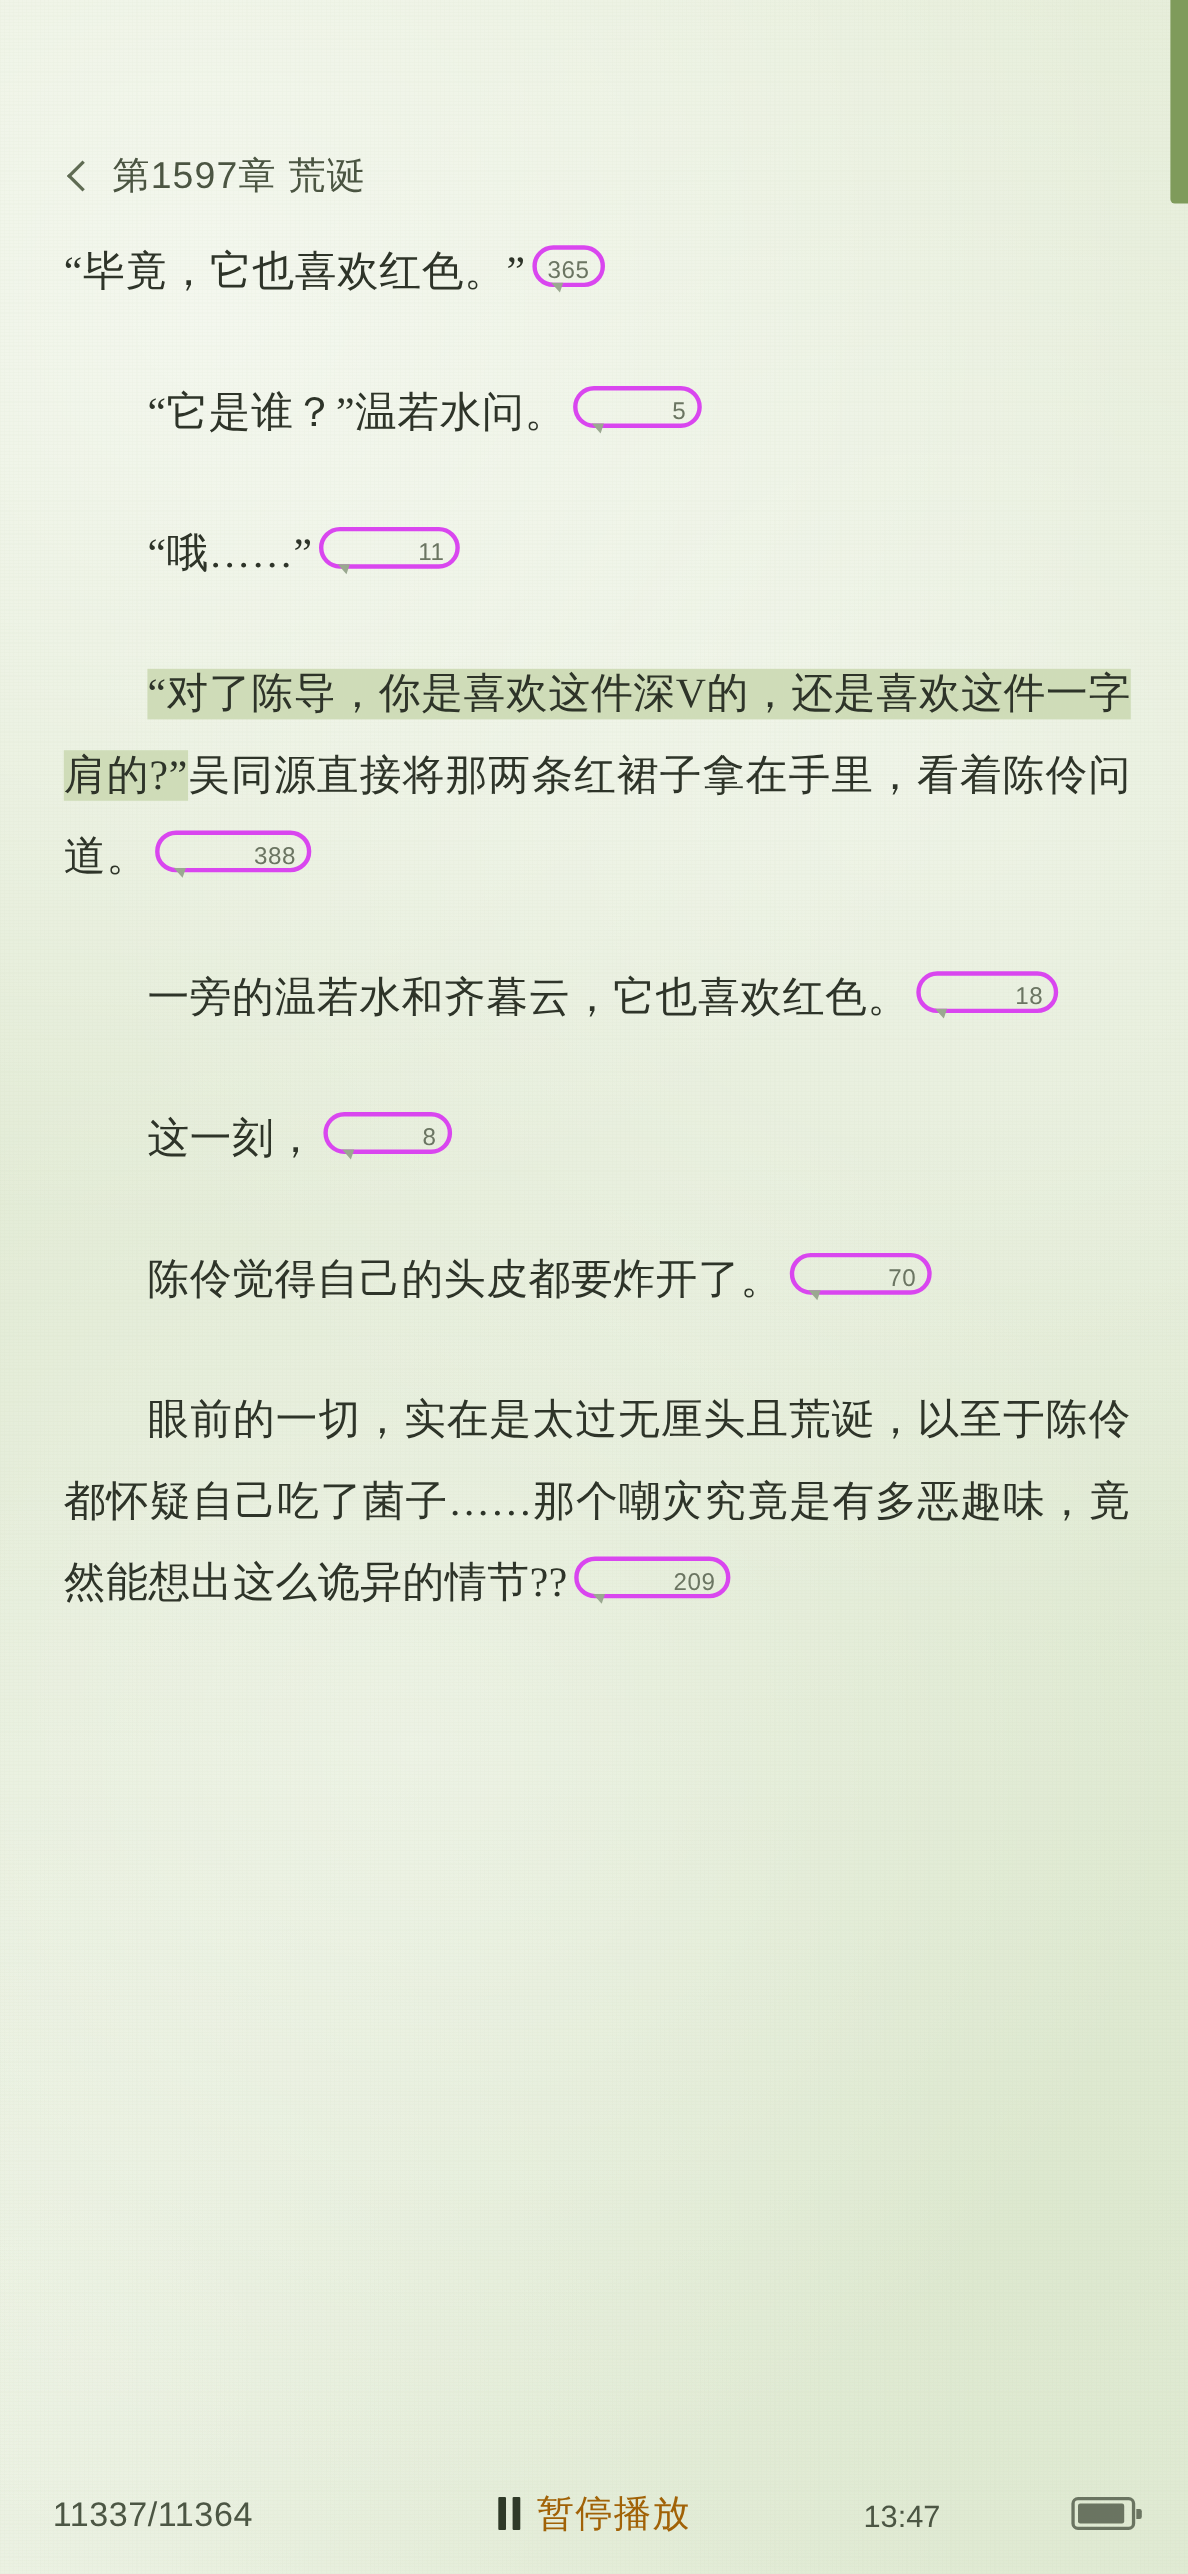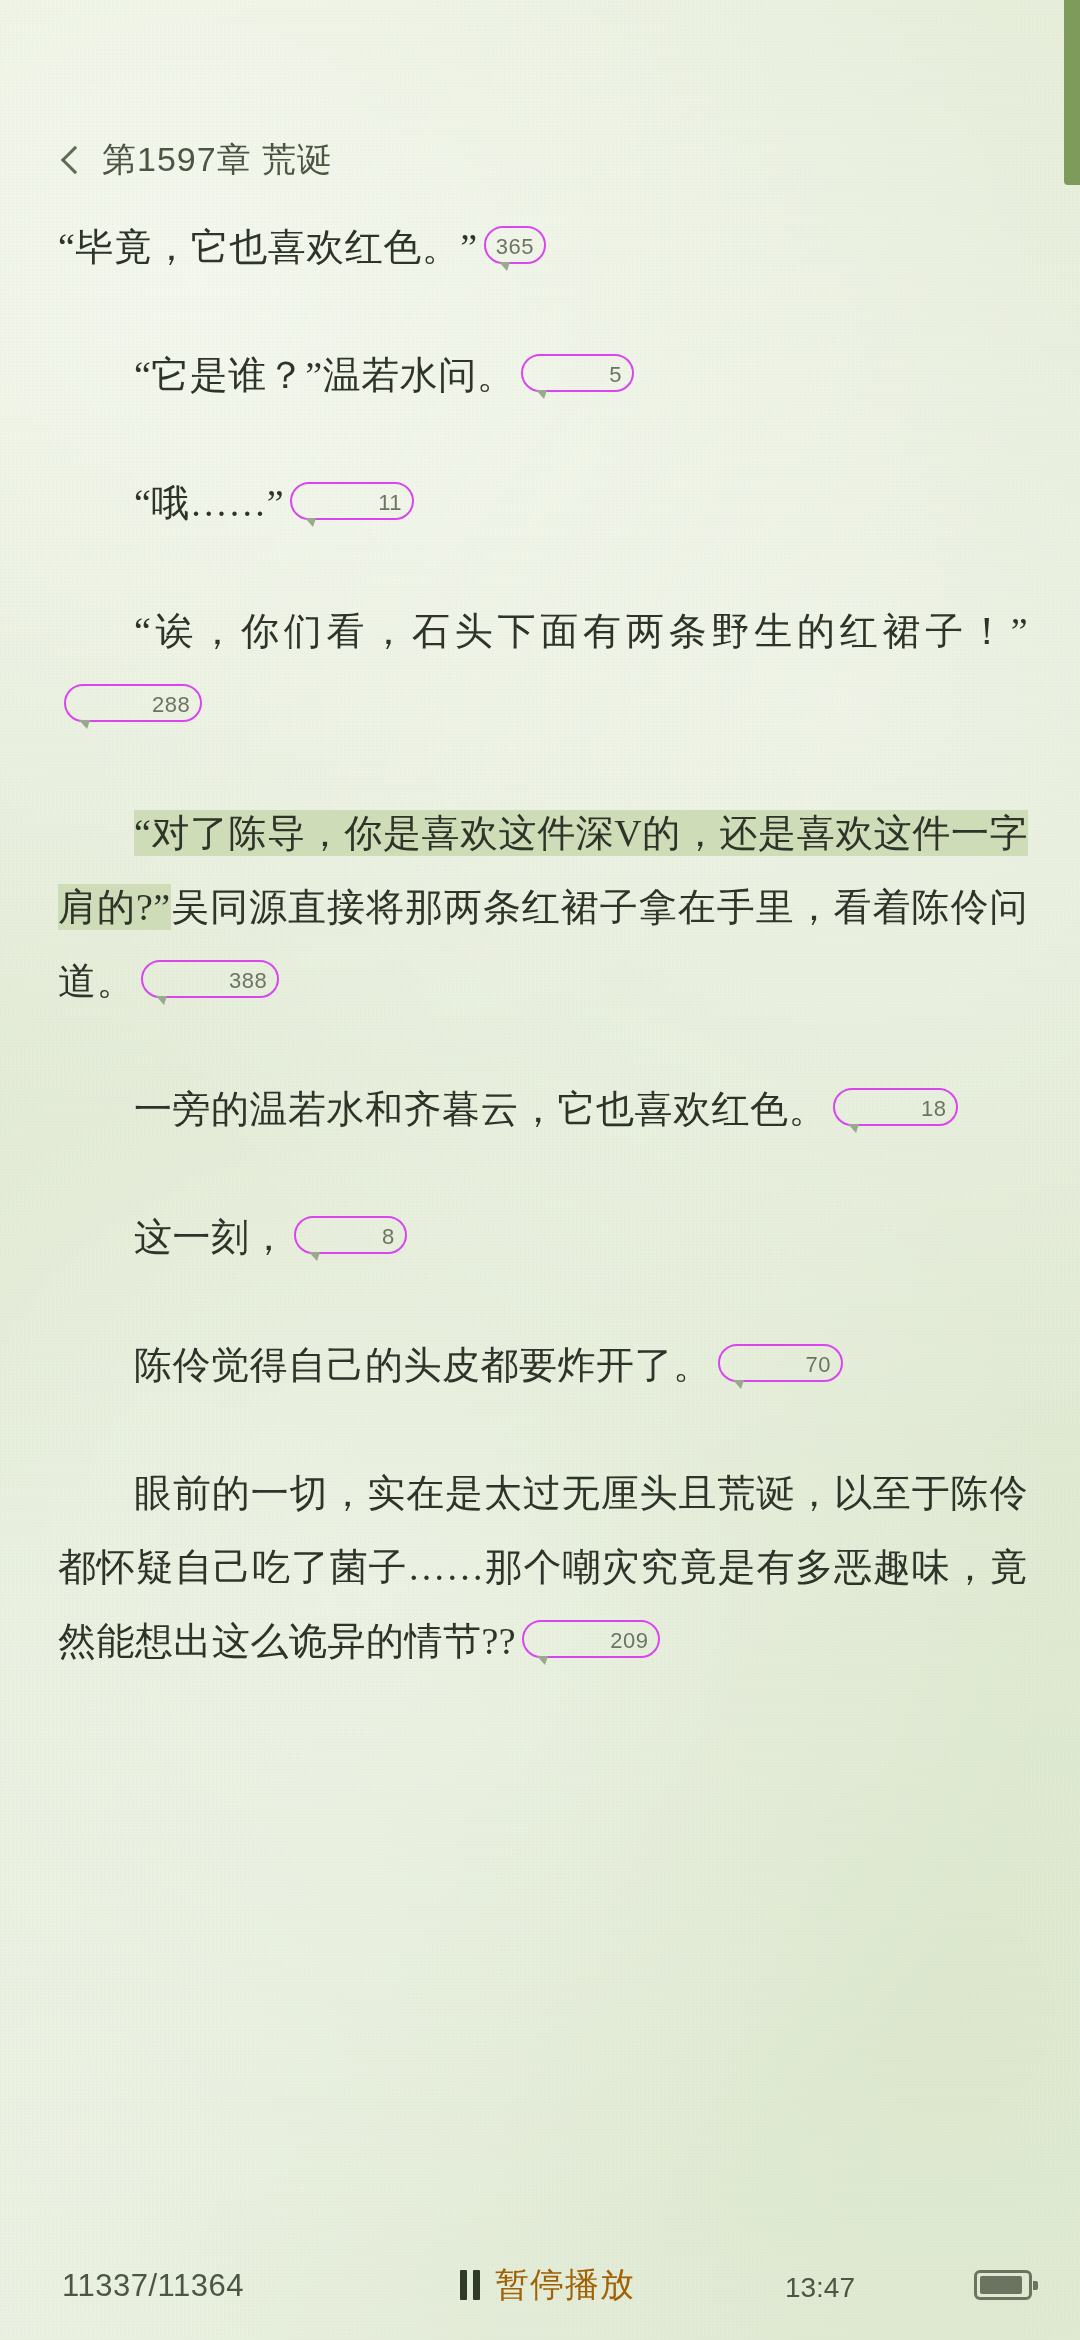--- a/index.html
+++ b/index.html
@@ -121,21 +121,21 @@
 
   
   .bubble {
     display: inline-block;
     position: relative;
     min-width: 44px;
     height: 38px;
     line-height: 38px;
     padding: 0 10px;
     margin: 0 6px;
-    border: 2px solid #d946ef;
+    border: 4px solid #d946ef;
     border-radius: 19px;
     font-size: 22px;
     font-family: "Liberation Sans", sans-serif;
     color: #6b7562;
     text-align: center;
     vertical-align: 6px;
     background: transparent;
     box-sizing: border-box;
   }
   .bubble::after {
@@ -146,21 +146,21 @@
     width: 0;
     height: 0;
     border-left: 8px solid transparent;
     border-right: 3px solid transparent;
     border-top: 9px solid #9aa890;
   }
 
   
   .bottom-bar {
     position: absolute;
-    left: 14px;
+    left: 0;
     right: 0;
     bottom: 0;
     height: 120px;
     display: flex;
     align-items: center;
     font-family: "Liberation Sans", sans-serif;
     color: #4c5644;
     font-size: 31px;
   }
   .progress {
@@ -251,21 +251,20 @@
 
   <div class="header">
     <div class="back-chevron"></div>
     <div class="chapter-title">第1597章 荒诞</div>
   </div>
 
   <div class="content" id="content">
       <p class="para"><span>“毕竟，它也喜欢红色。”</span><span class="bubble">365</span></p>
       <p class="para indent"><span>“它是谁？”温若水问。</span><span class="bubble">5</span></p>
       <p class="para indent"><span>“哦……”</span><span class="bubble">11</span></p>
-      <p class="para indent"><span>“诶，你们看，石头下面有两条野生的红裙子！”</span><span class="bubble">288</span></p>
       <p class="para indent"><span class="hl">“对了陈导，你是喜欢这件深V的，还是喜欢这件一字肩的?”</span><span>吴同源直接将那两条红裙子拿在手里，看着陈伶问道。</span><span class="bubble">388</span></p>
       <p class="para indent"><span>一旁的温若水和齐暮云，它也喜欢红色。</span><span class="bubble">18</span></p>
       <p class="para indent"><span>这一刻，</span><span class="bubble">8</span></p>
       <p class="para indent"><span>陈伶觉得自己的头皮都要炸开了。</span><span class="bubble">70</span></p>
       <p class="para indent"><span>眼前的一切，实在是太过无厘头且荒诞，以至于陈伶都怀疑自己吃了菌子……那个嘲灾究竟是有多恶趣味，竟然能想出这么诡异的情节??</span><span class="bubble">209</span></p>
     </div>
 
   <div class="bottom-bar">
     <div class="progress">11337/11364</div>
     <div class="play-control">

